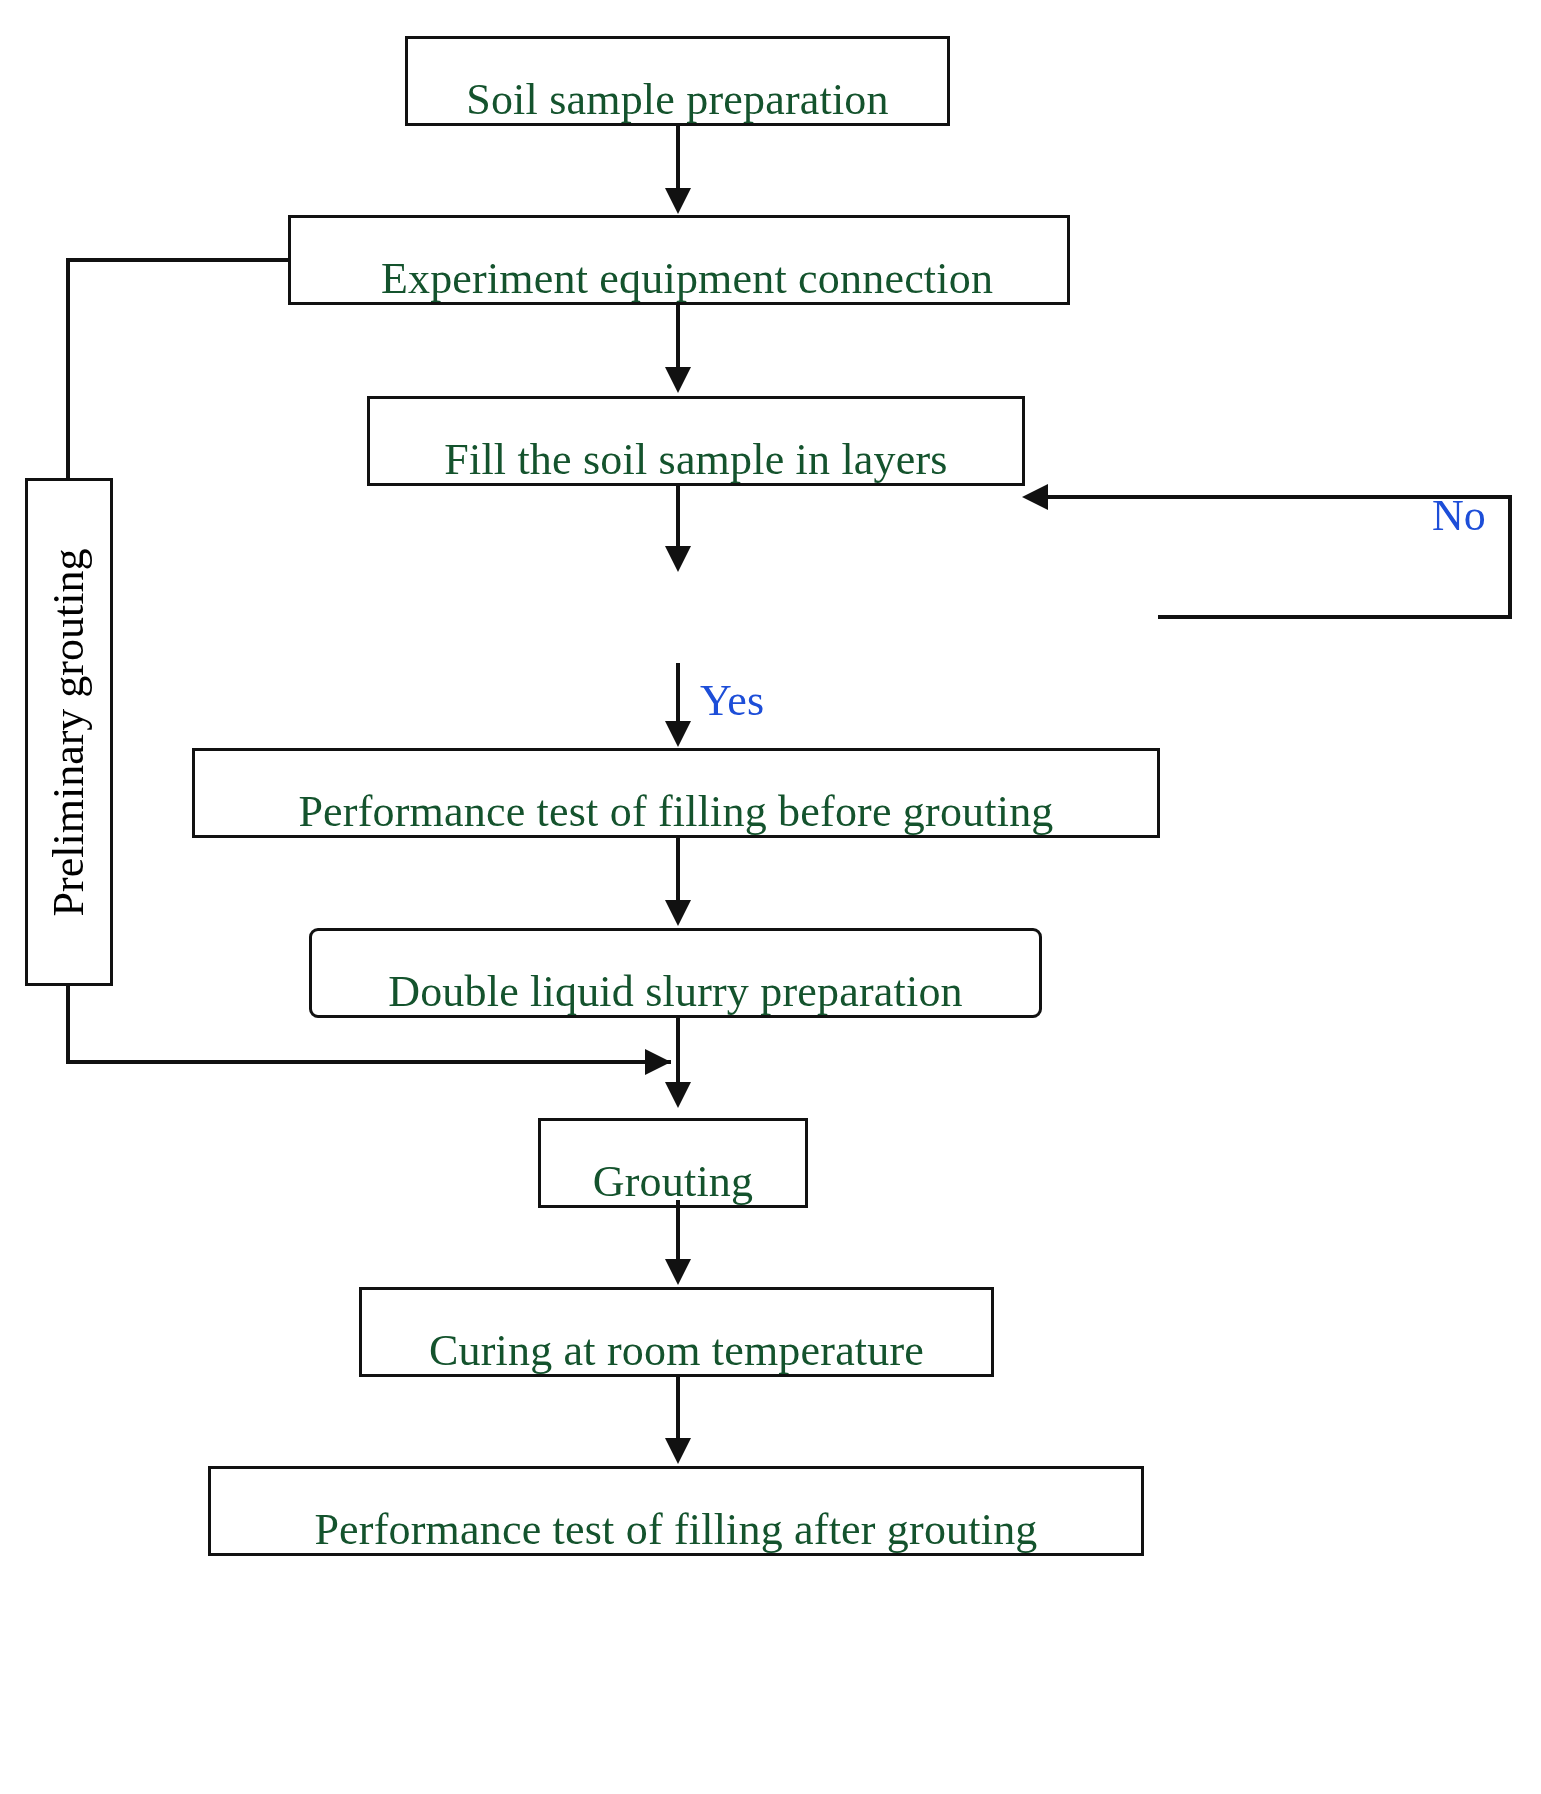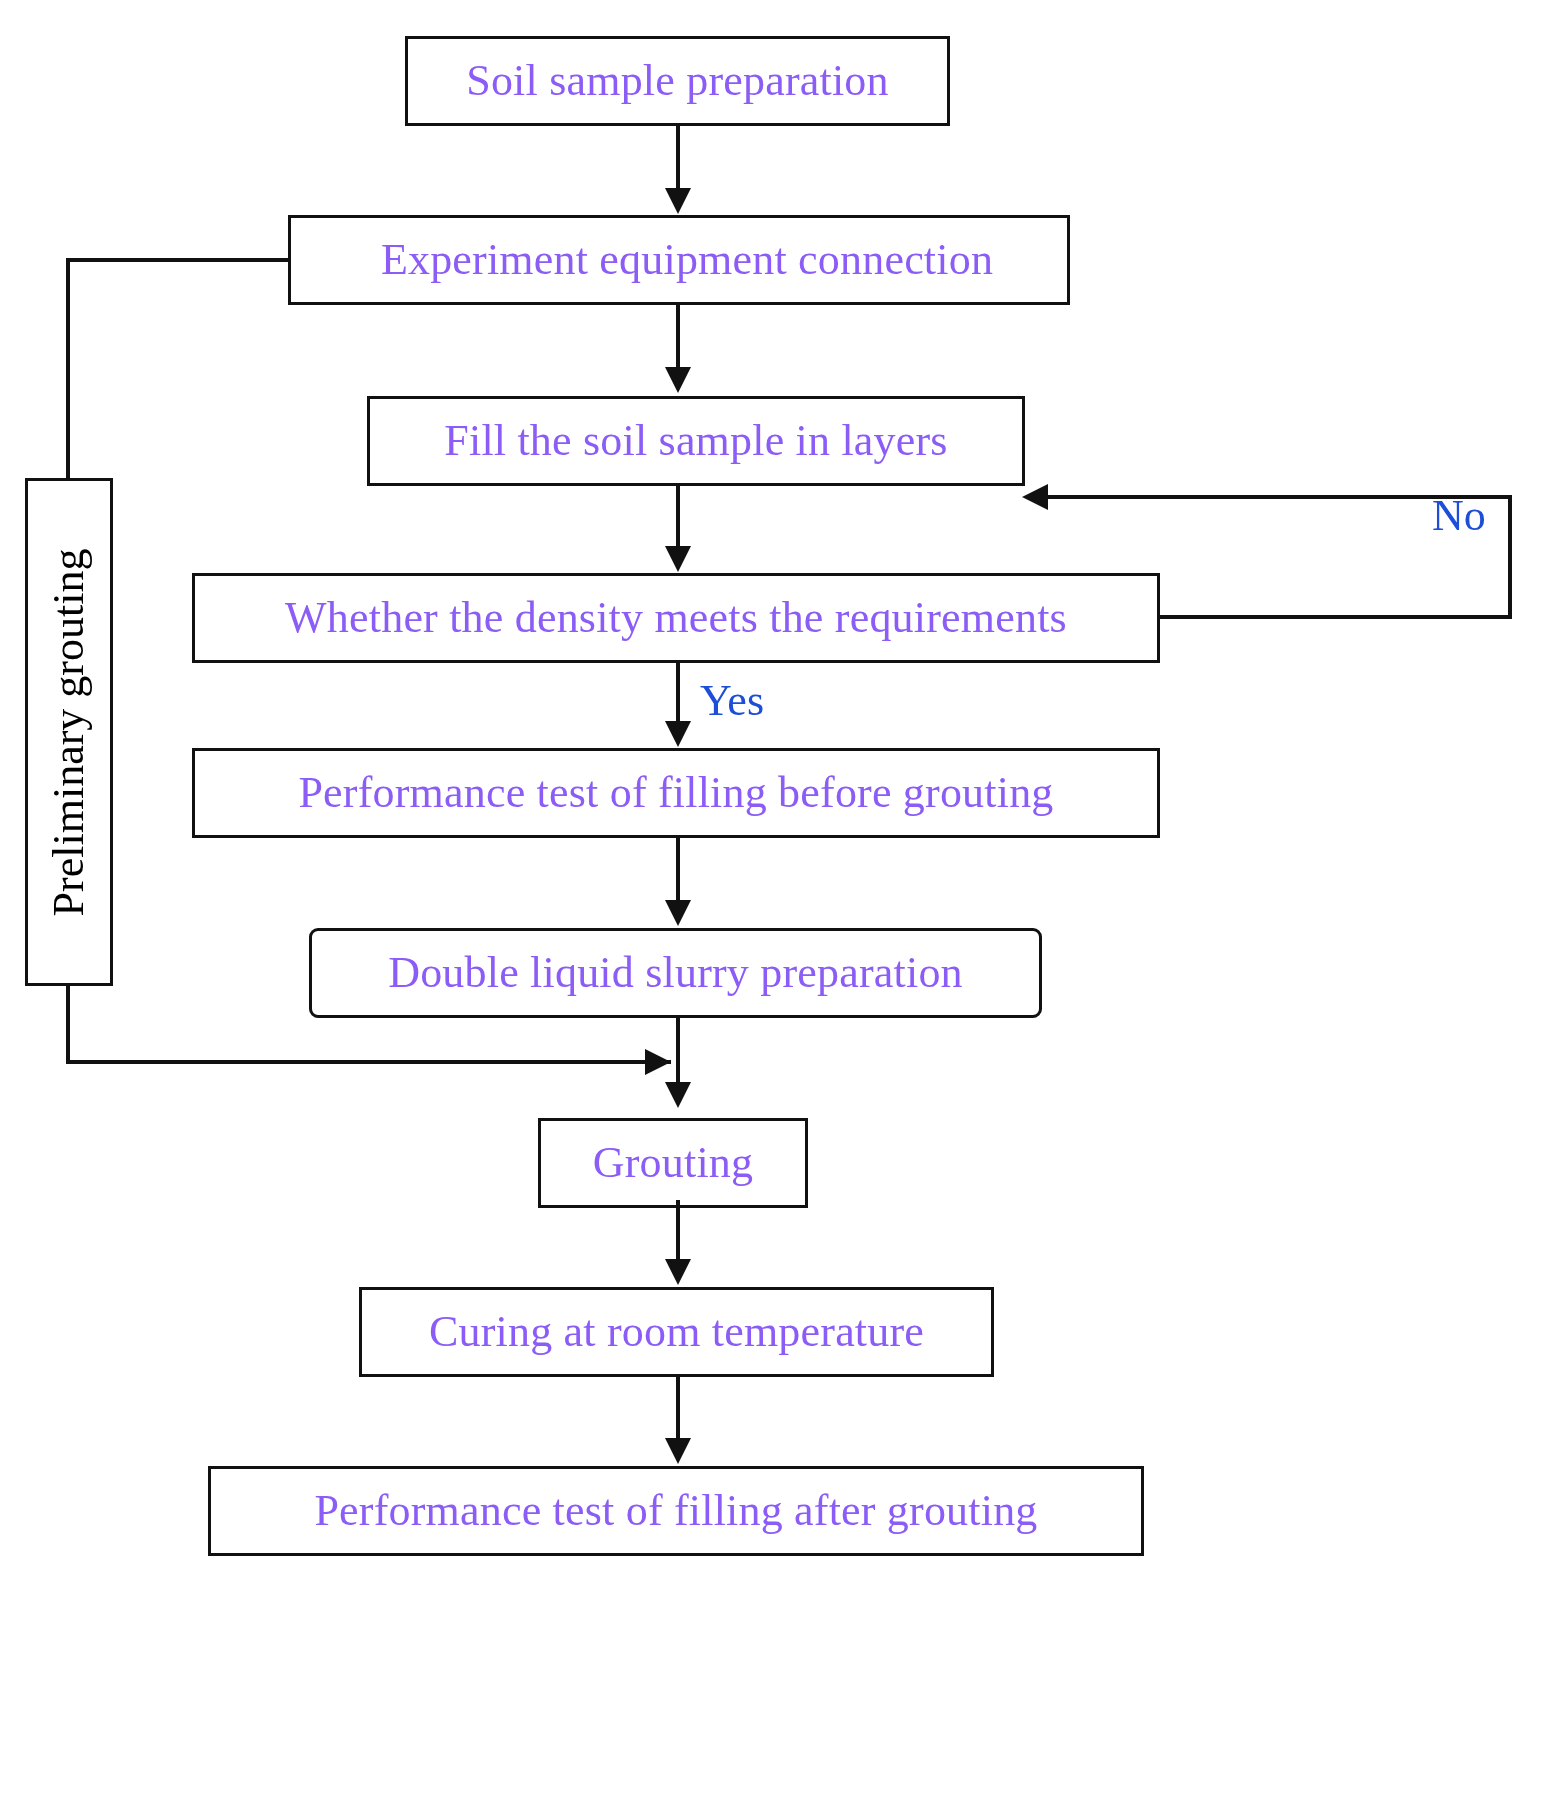--- a/index.html
+++ b/index.html
@@ -14,23 +14,23 @@
     background: #ffffff;
     font-family: "Liberation Serif", "DejaVu Serif", serif;
     overflow: hidden;
   }
   .node {
     position: absolute;
     box-sizing: border-box;
     border: 3px solid #111111;
     background: #ffffff;
     display: flex;
-    align-items: center;
+    align-items: flex-end;
     justify-content: center;
-    color: #8b5cf6;
+    color: #14532d;
     font-size: 44px;
     line-height: 1.05;
     white-space: nowrap;
     letter-spacing: 0.2px;
   }
   .vnode {
     position: absolute;
     box-sizing: border-box;
     border: 3px solid #111111;
     background: #ffffff;
@@ -97,23 +97,20 @@
   </div>
 
   <div class="node" style="left:288px; top:215px; width:782px; height:90px;padding-left:16px;">
     <span>Experiment equipment connection</span>
   </div>
 
   <div class="node" style="left:367px; top:396px; width:658px; height:90px;">
     <span>Fill the soil sample in layers</span>
   </div>
 
-  <div class="node" style="left:192px; top:573px; width:968px; height:90px;">
-    <span>Whether the density meets the requirements</span>
-  </div>
 
   <div class="node" style="left:192px; top:748px; width:968px; height:90px;">
     <span>Performance test of filling before grouting</span>
   </div>
 
   <div class="node" style="left:309px; top:928px; width:733px; height:90px;border-radius:9px;">
     <span>Double liquid slurry preparation</span>
   </div>
 
   <div class="node" style="left:538px; top:1110px; width:270px; height:90px;margin-top:8px;">

